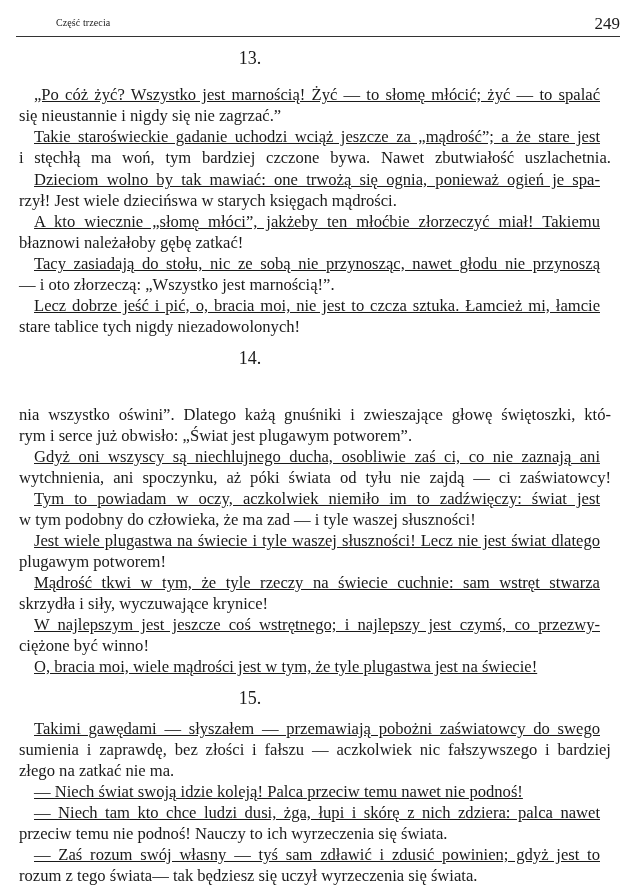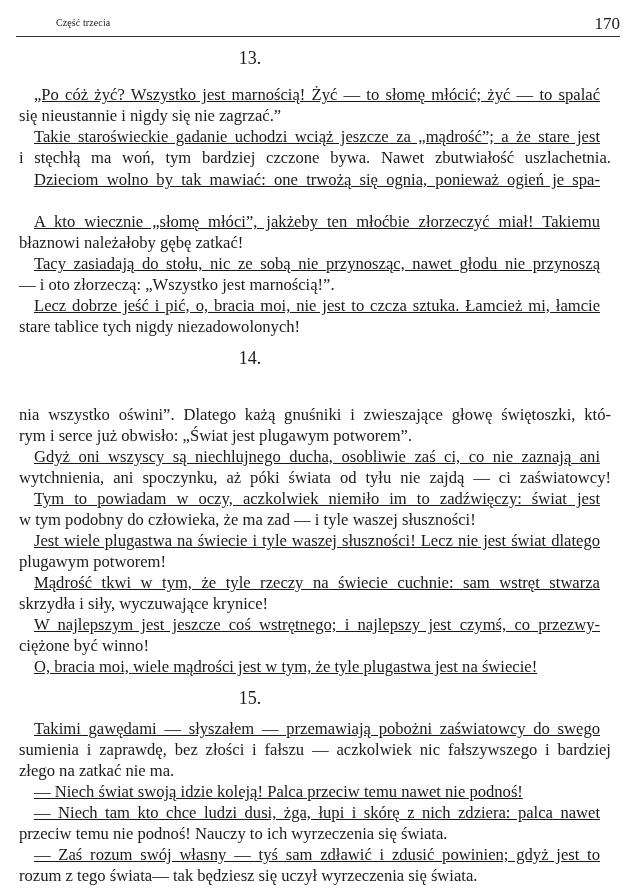--- a/index.html
+++ b/index.html
@@ -71,30 +71,31 @@
       font-size: 18px;
     }
   </style>
 </head>
 <body>
 
 <div class="page">
 
   <div class="running-head">
     <span class="rh-title">Część trzecia</span>
-    <span class="rh-page">170</span>
+    <span class="rh-page">249</span>
   </div>
   <div class="rh-rule"></div>
 
   <div class="section-num" style="top:48px">13.</div>
   <div class="line indent justify" style="top:84px">„Po cóż żyć? Wszystko jest marnością! Żyć — to słomę młócić; żyć — to spalać</div>
   <div class="line" style="top:105px">się nieustannie i nigdy się nie zagrzać.”</div>
   <div class="line indent justify" style="top:126px">Takie staroświeckie gadanie uchodzi wciąż jeszcze za „mądrość”; a że stare jest</div>
   <div class="line justify" style="top:147px">i stęchłą ma woń, tym bardziej czczone bywa. Nawet zbutwiałość uszlachetnia.</div>
   <div class="line indent justify" style="top:169px">Dzieciom wolno by tak mawiać: one trwożą się ognia, ponieważ ogień je spa-</div>
+  <div class="line" style="top:190px">rzył! Jest wiele dziecińswa w starych księgach mądrości.</div>
   <div class="line indent justify" style="top:211px">A kto wiecznie „słomę młóci”, jakżeby ten młoćbie złorzeczyć miał! Takiemu</div>
   <div class="line" style="top:232px">błaznowi należałoby gębę zatkać!</div>
   <div class="line indent justify" style="top:253px">Tacy zasiadają do stołu, nic ze sobą nie przynosząc, nawet głodu nie przynoszą</div>
   <div class="line" style="top:274px">— i oto złorzeczą: „Wszystko jest marnością!”.</div>
   <div class="line indent justify" style="top:295px">Lecz dobrze jeść i pić, o, bracia moi, nie jest to czcza sztuka. Łamcież mi, łamcie</div>
   <div class="line" style="top:316px">stare tablice tych nigdy niezadowolonych!</div>
 
   <div class="section-num" style="top:348px">14.</div>
   <div class="line justify" style="top:404px">nia wszystko oświni”. Dlatego każą gnuśniki i zwieszające głowę świętoszki, któ-</div>
   <div class="line" style="top:425px">rym i serce już obwisło: „Świat jest plugawym potworem”.</div>

